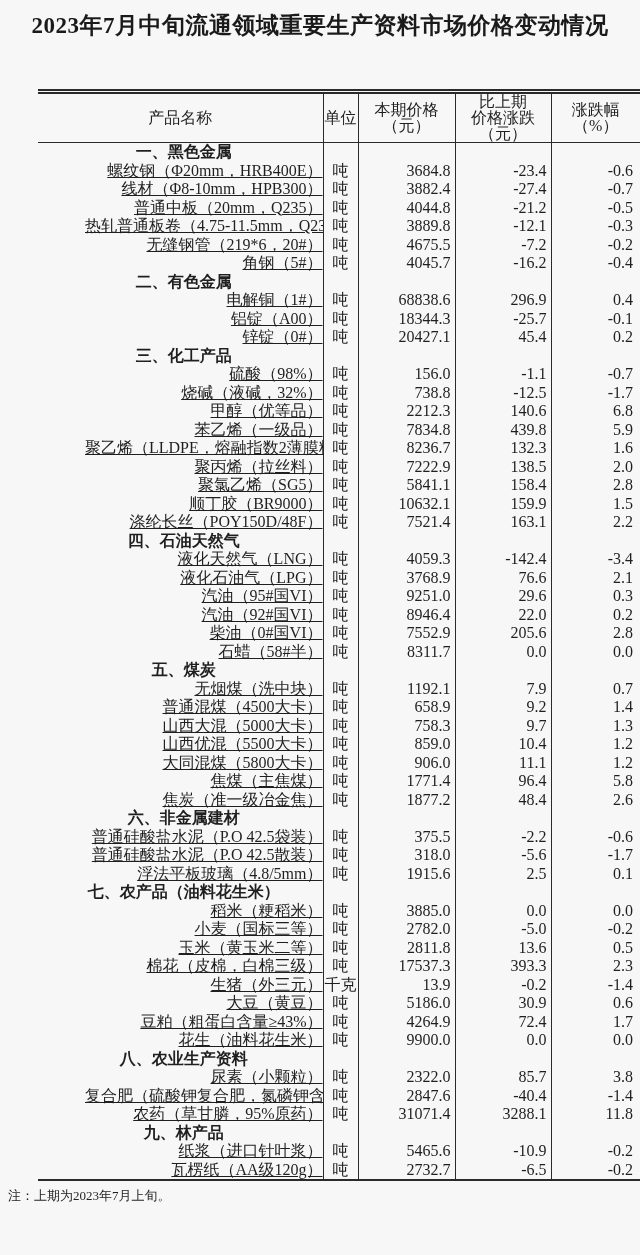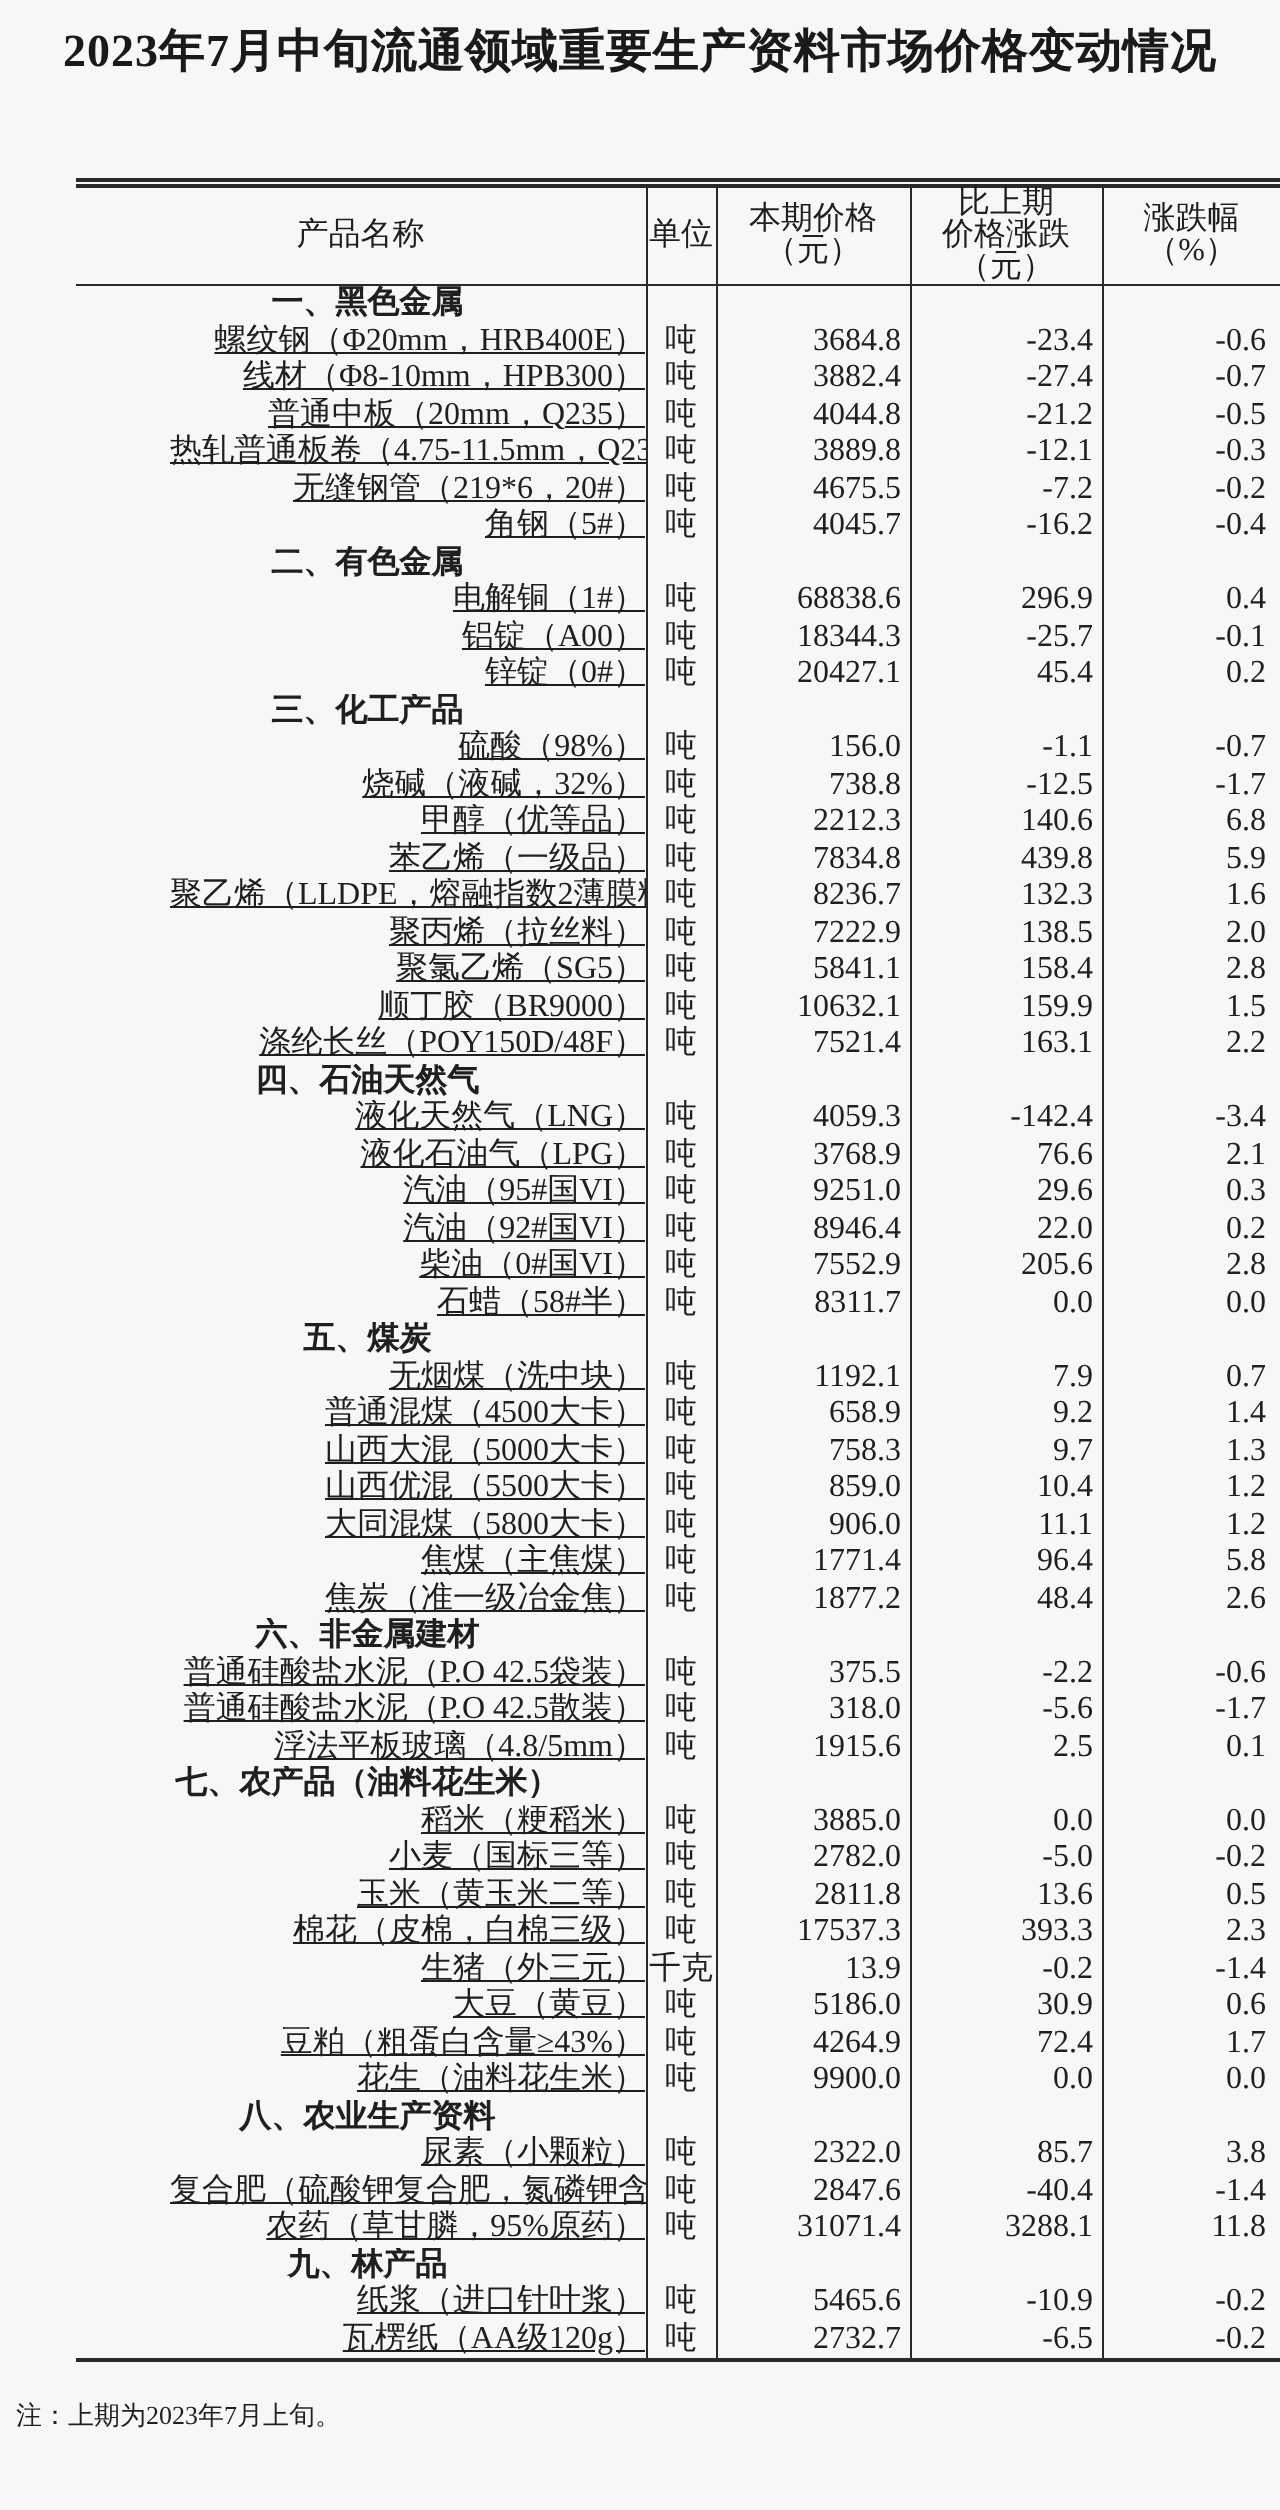--- a/index.html
+++ b/index.html
@@ -63,21 +63,21 @@
   td.cell-name {
     padding-left: 47px;
     text-align: right;
     text-decoration: underline;
   }
   td.cell-unit { text-align: center; }
   td.cell-num  { text-align: right; padding-right: 4px; }
   td.cell-pct  { text-align: right; padding-right: 7px; }
 
   .footnote {
-    margin: 18px 0 0 8px;
+    margin: 6px 0 0 8px;
     font-size: 13px;
     color: #1f1f1f;
   }
 </style>
 </head>
 <body>
 
 <div class="page-title">2023年7月中旬流通领域重要生产资料市场价格变动情况</div>
 
 <table class="price-table">

